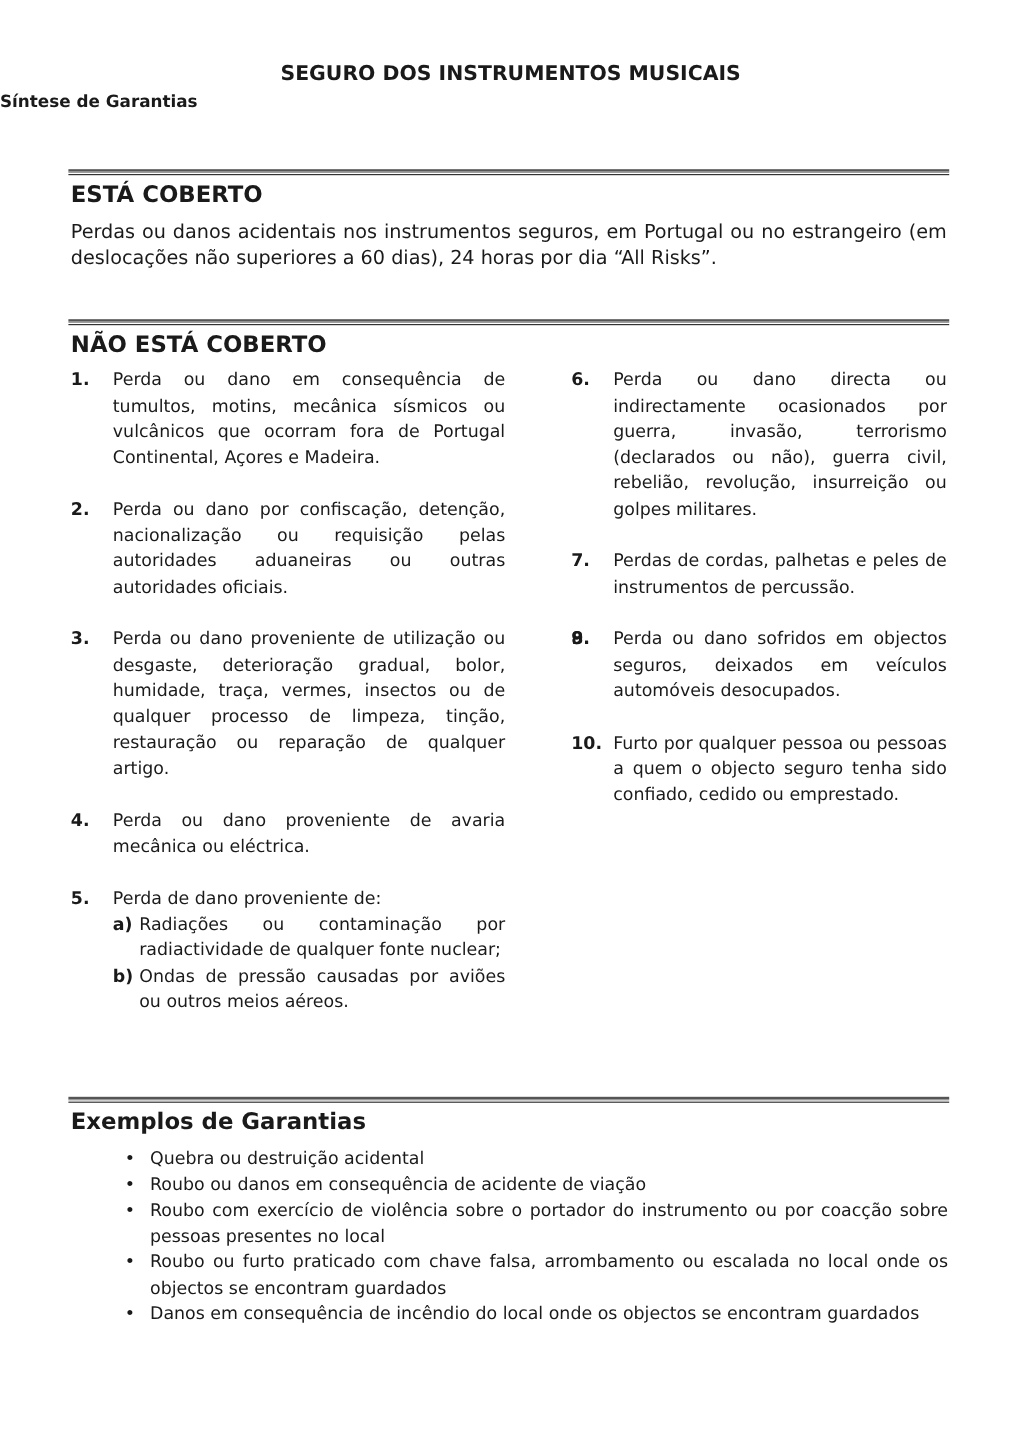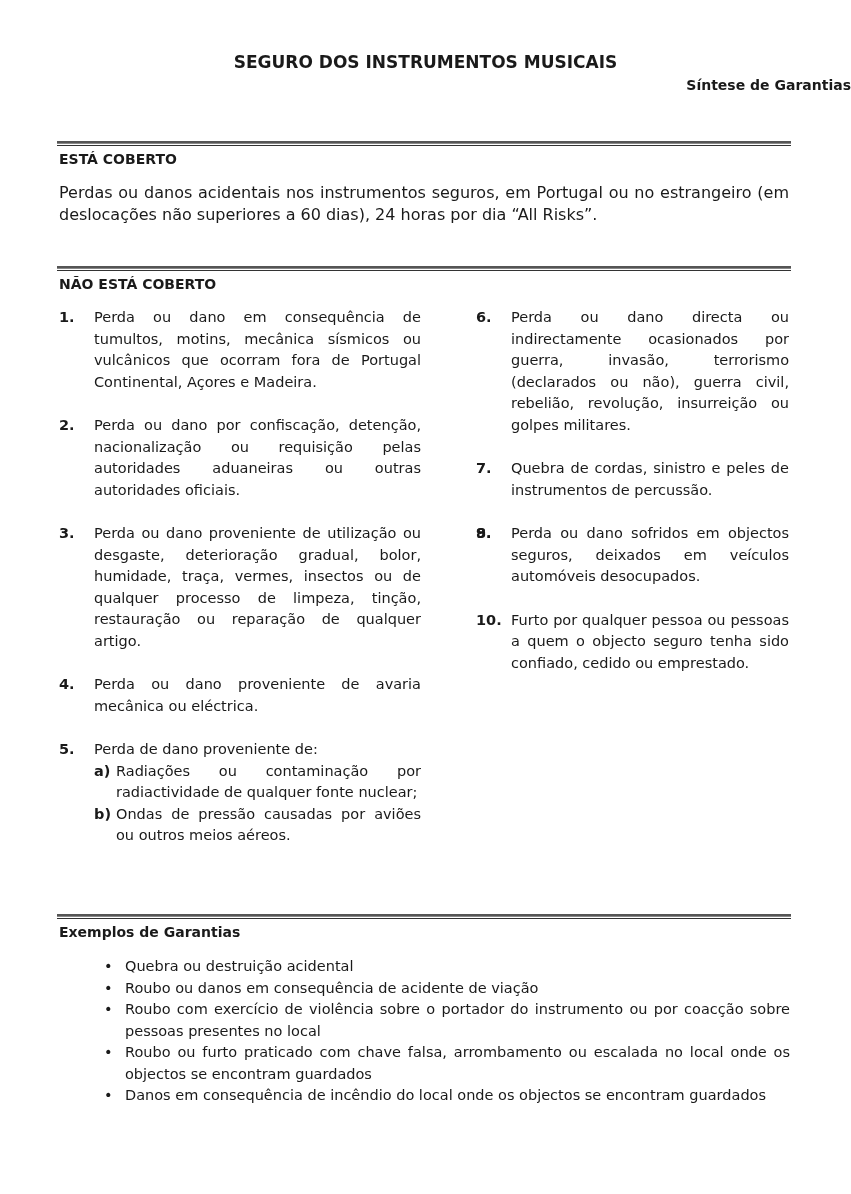--- a/index.html
+++ b/index.html
@@ -6,33 +6,33 @@
   body {
     width: 851px; height: 1194px; position: relative; overflow: hidden;
     font-family: "DejaVu Sans", sans-serif; color: #1a1a1a;
   }
   .page { position: absolute; left: 0; top: 0; width: 851px; height: 1194px; }
   .title {
     position: absolute; left: 0; width: 851px; top: 52px; text-align: center;
     font-weight: bold; font-size: 17px; letter-spacing: 0;
   }
   .subtitle {
-    position: absolute; left: 0; width: 851px; top: 77px; text-align: right;
+    position: absolute; left: 0; width: 851px; top: 77px; text-align: left;
     font-weight: bold; font-size: 14px;
   }
   .rule {
     position: absolute; left: 57px; width: 734px; height: 5px;
     border-top: 2px solid #555; border-bottom: 1px solid #333;
     box-sizing: border-box; background: #fff;
   }
   .rule::before {
     content: ""; position: absolute; left: 0; right: 0; top: 0; height: 1px; background: #888;
   }
   .section-head {
-    position: absolute; left: 59px; font-weight: bold; font-size: 14px;
+    position: absolute; left: 59px; font-weight: bold; font-size: 19px;
   }
   .para {
     position: absolute; left: 59px; width: 730px; font-size: 16px; line-height: 21.5px;
     text-align: justify;
   }
   .col { position: absolute; width: 362px; font-size: 14.5px; line-height: 21.5px; }
   .item { position: relative; padding-left: 35px; text-align: justify; }
   .item .num { position: absolute; left: 0; top: 0; font-weight: bold; }
   .item .txt { display: block; text-align: justify; }
   .sub { position: relative; padding-left: 22px; text-align: justify; }
@@ -87,21 +87,21 @@
     </div>
   </div>
 
   <div class="col" style="left:476px; top:307px; width:313px;">
     <div class="item" style="margin-bottom:22px;">
       <span class="num">6.</span>
       <span class="txt">Perda ou dano directa ou indirectamente ocasionados por guerra, invasão, terrorismo (declarados ou não), guerra civil, rebelião, revolução, insurreição ou golpes militares.</span>
     </div>
     <div class="item" style="margin-bottom:22px;">
       <span class="num">7.</span>
-      <span class="txt">Quebra de cordas, sinistro e peles de instrumentos de percussão.</span>
+      <span class="txt">Perdas de cordas, palhetas e peles de instrumentos de percussão.</span>
     </div>
     <div class="item" style="margin-bottom:22px;">
       <span class="num">8.</span>
     </div>
     <div class="item" style="margin-bottom:22px;">
       <span class="num">9.</span>
       <span class="txt">Perda ou dano sofridos em objectos seguros, deixados em veículos automóveis desocupados.</span>
     </div>
     <div class="item">
       <span class="num">10.</span>

